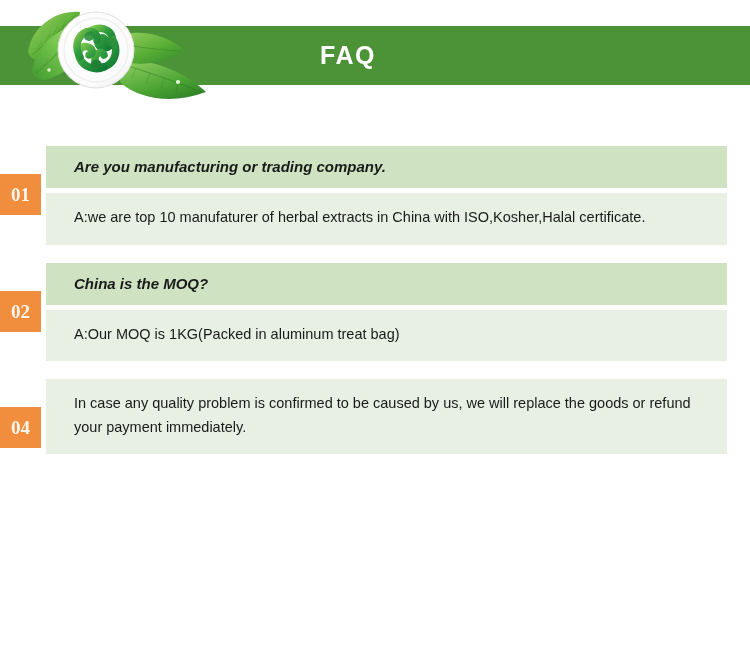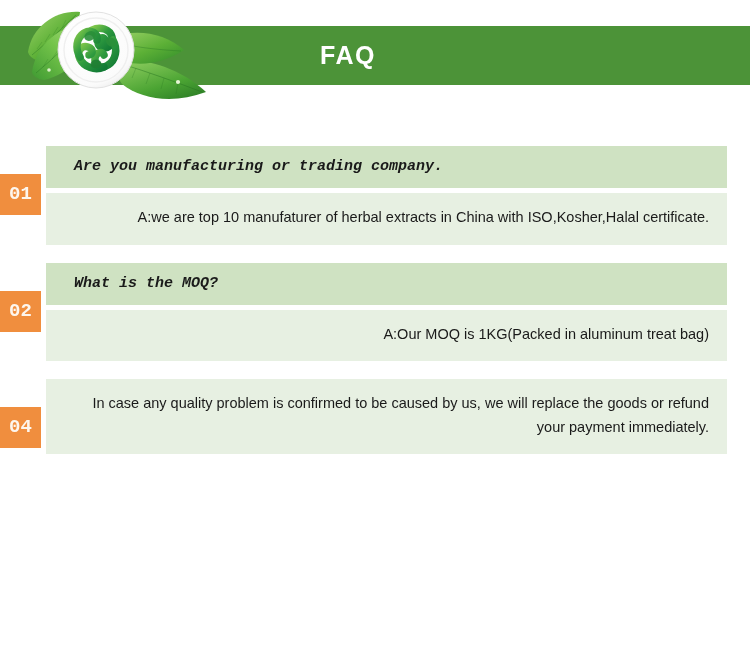--- a/index.html
+++ b/index.html
@@ -68,42 +68,41 @@
     position: absolute;
     left: 0px;
     width: 41px;
     height: 41px;
     background: #f08e3e;
     color: #fdf6ee;
     font-size: 19px;
     font-weight: bold;
     line-height: 41px;
     text-align: center;
-    font-family: Liberation Mono, monospace;
+    font-family: Liberation Serif, serif;
     z-index: 5;
   }
   .faq-question {
     background: #cfe2c2;
     font-style: italic;
     font-weight: bold;
     font-size: 15px;
     color: #1a1a1a;
     padding: 11px 16px 11px 28px;
     line-height: 1.35;
-    font-family: Liberation Mono, monospace;
   }
   .faq-answer {
     background: #e7f0e2;
     font-size: 14.5px;
     color: #1a1a1a;
     padding: 13px 18px 15px 28px;
     line-height: 1.62;
     margin-top: 5px;
   }
-  .faq-answer .line { display: block; text-align: right; }
+  .faq-answer .line { display: block; }
 </style>
 </head>
 <body>
 
 <div class="header">
   <div class="header-band"></div>
 
   <div class="logo">
     <svg width="200" height="110" viewBox="0 0 200 110" xmlns="http://www.w3.org/2000/svg">
       <defs>
@@ -193,21 +192,21 @@
       <span class="line">A:we are top 10 manufaturer of herbal extracts in China with ISO,Kosher,Halal certificate.</span>
     </div>
   </div>
 
   <div class="faq-item">
     <div class="faq-badge" style="top:28px">02</div>
   </div>
 
   <div class="faq-item">
     <div class="faq-badge" style="top:28px">02</div>
-    <div class="faq-question">What is the MOQ?</div>
+    <div class="faq-question">China is the MOQ?</div>
     <div class="faq-answer">
       <span class="line">A:Our MOQ is 1KG(Packed in aluminum treat bag)</span>
     </div>
   </div>
 
   <div class="faq-item">
     <div class="faq-badge" style="top:28px">04</div>
     <div class="faq-answer">
       <span class="line">In case any quality problem is confirmed to be caused by us, we will replace the goods or refund your payment immediately.</span>
     </div>

